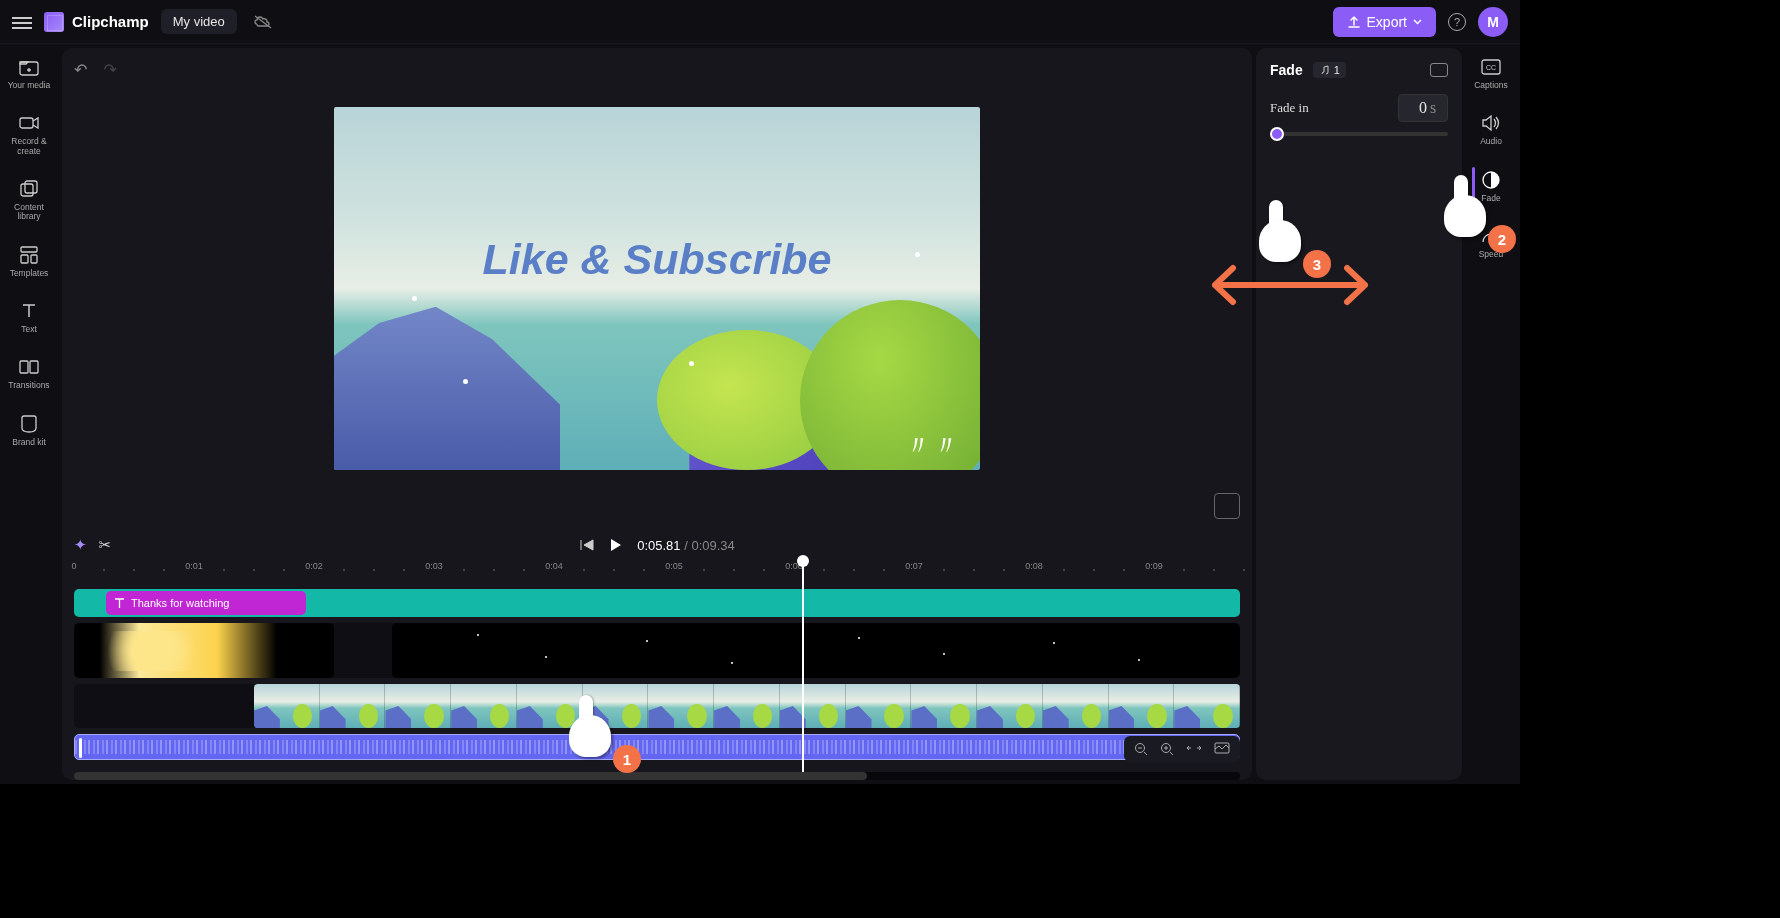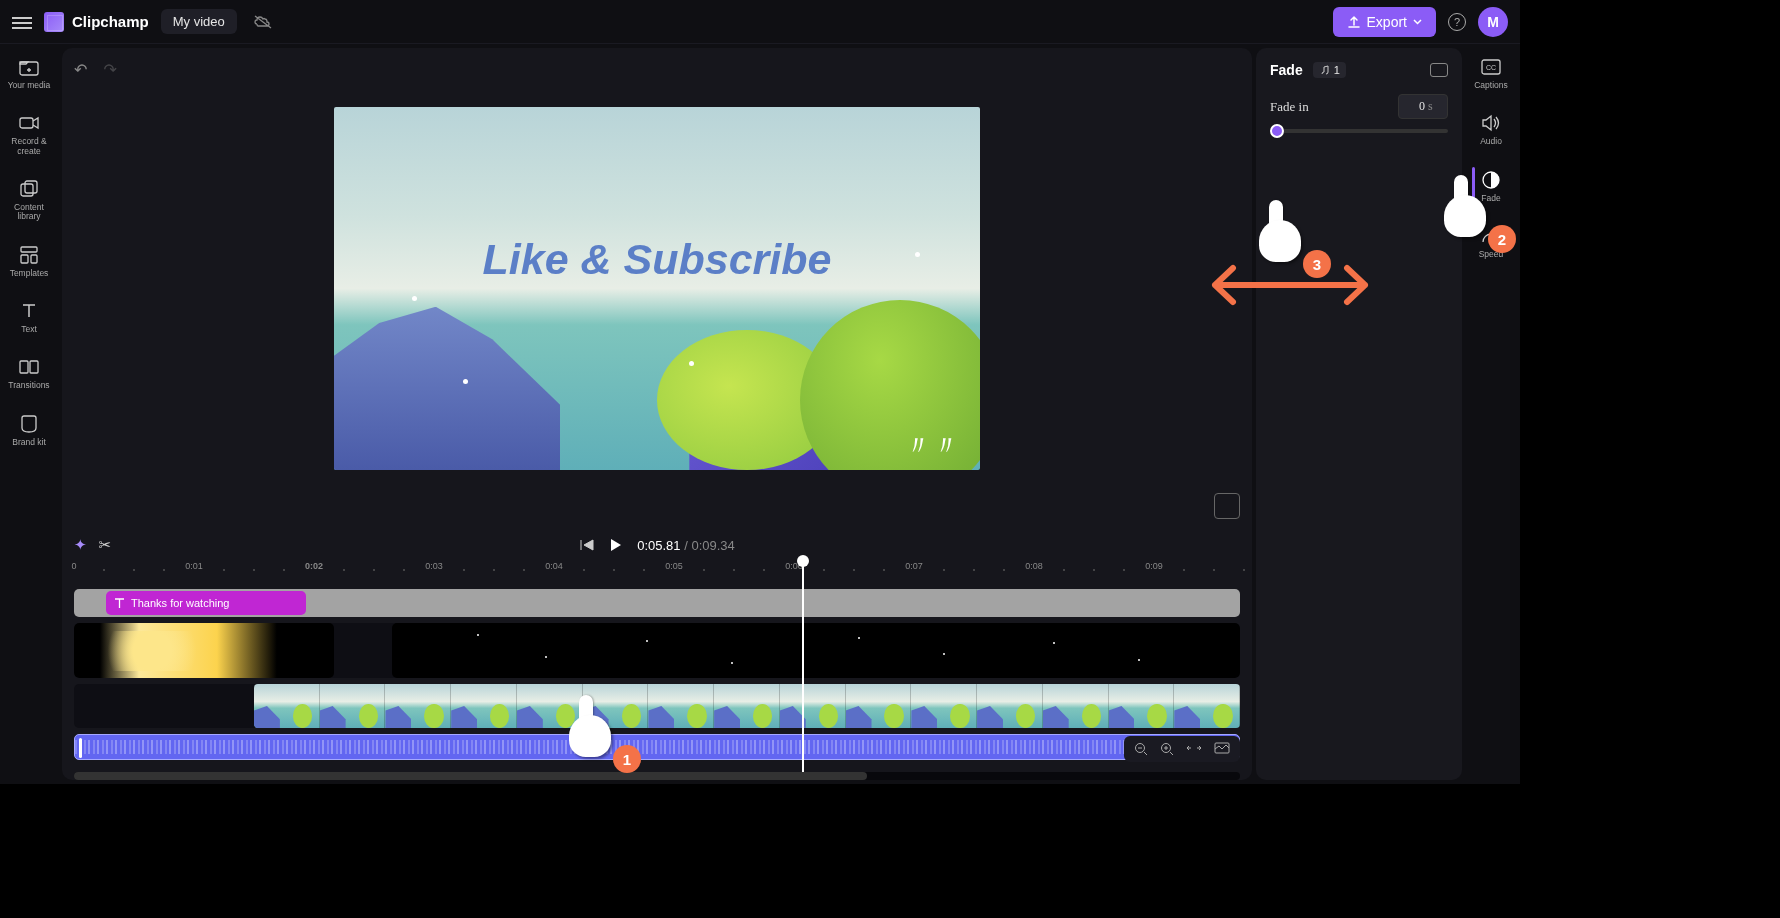--- a/index.html
+++ b/index.html
@@ -41,21 +41,21 @@
 .undo-bar span { cursor: pointer; font-size: 16px; }
 .playback-row { display: flex; align-items: center; justify-content: center; padding: 8px; gap: 14px; position: relative; }
 .playback-left { position: absolute; left: 12px; display: flex; gap: 12px; color: #ccc; }
 .pb-icon { cursor: pointer; font-size: 15px; }
 .time-text { font-size: 13px; color: #fff; }
 .time-text .dur { color: #888; }
 .ruler-row { height: 24px; position: relative; padding: 0 12px; font-size: 9px; color: #888; }
 .ruler-item { position: absolute; transform: translateX(-50%); }
 .ruler-tick { position: absolute; width:2px; height:2px; background:#555; border-radius:50%; top:8px; transform: translateX(-50%); }
 .timeline-area { padding: 4px 12px 12px; display: flex; flex-direction: column; gap: 6px; position: relative; }
-.track { height: 28px; background: #a3a3a3; border-radius: 5px; position: relative; text-decoration: underline; }
+.track { height: 28px; background: #14b8a6; border-radius: 5px; position: relative; text-decoration: underline; }
 .text-clip { position: absolute; top: 2px; left: 32px; width: 200px; height: 24px; background: #c026d3; border-radius: 5px; display: flex; align-items: center; gap: 6px; padding: 0 8px; color: #fff; font-size: 11px; }
 .track-tall { height: 55px; background: #0e0e14; border-radius: 5px; position: relative; overflow: hidden; }
 .overlay-clip1 { position:absolute; top:0; left:0; width:260px; height:55px; background: linear-gradient(90deg, #000 0%, #000 10%, #fce89a 25%, #fcd34d 55%, #000 78%, #000 100%); border-radius:5px; overflow:hidden; }
 .overlay-clip1::after { content:""; position:absolute; left:18px; top:8px; width:120px; height:40px; background: radial-gradient(circle, #fde68a 30%, transparent 70%); }
 .overlay-clip2 { position:absolute; top:0; left:318px; right:0; height:55px; background: #000; border-radius:5px; }
 .overlay-clip2 .star { position:absolute; width:2px; height:2px; background:#fff; border-radius:50%; }
 .video-clip { position: absolute; top: 0; left: 180px; right: 0; height: 44px; border-radius: 4px; overflow:hidden; display:flex; }
 .thumb { flex:1; min-width:60px; background: linear-gradient(to bottom, #b8d4d8 0%, #e8eee6 40%, #7ec5bd 55%, #5fafb8 100%); position:relative; border-right:1px solid #0003; }
 .thumb::before { content:""; position:absolute; bottom:0; left:0; width:40%; height:50%; background:#5b6fc7; clip-path: polygon(0 100%,0 20%,50% 0,100% 60%,100% 100%); }
 .thumb::after { content:""; position:absolute; bottom:0; right:10%; width:30%; height:55%; background:#a7d945; border-radius:50%; }
@@ -71,21 +71,21 @@
 .hscroll { height:8px; background:#08080c; margin:0 12px; border-radius:4px; position:relative; }
 .hscroll-thumb { position:absolute; left:0; width:68%; height:100%; background:#333; border-radius:4px; }
 .right-panel { width: 206px; background: #18181e; border-radius: 10px; margin: 4px 0; padding: 14px; display: flex; flex-direction: column; gap: 16px; }
 .panel-head { display: flex; align-items: center; justify-content: space-between; }
 .panel-title { font-size: 14px; font-weight: 600; color: #fff; }
 .panel-badge { display: flex; align-items: center; gap: 4px; background: #26262e; padding: 2px 6px; border-radius: 4px; font-size: 11px; }
 .panel-expand { width:18px; height:14px; border:1.5px solid #888; border-radius:3px; cursor:pointer; }
 .slider-row { display: flex; flex-direction: column; gap: 10px; font-family: Liberation Serif, serif; }
 .slider-head { display: flex; justify-content: space-between; align-items: center; }
 .slider-label { font-size: 13px; color: #ddd; }
-.slider-val { background: #26262e; border: 1px solid #333; padding: 4px 20px; border-radius: 4px; font-size: 12px; width: 50px; text-align: right; }
+.slider-val { background: #26262e; border: 1px solid #333; padding: 4px 20px; border-radius: 4px; font-size: 16px; width: 50px; text-align: right; }
 .slider-val .unit { color: #888; margin-left: 3px; }
 .slider-track { height: 4px; background: #333; border-radius: 2px; position: relative; }
 .slider-fill { position: absolute; height: 100%; background: #8b5cf6; border-radius: 2px; }
 .slider-handle { position: absolute; top: -5px; width: 14px; height: 14px; background: #8b5cf6; border: 2px solid #fff; border-radius: 50%; transform: translateX(-50%); cursor: pointer; }
 .right-rail { width: 58px; padding: 8px 0; display: flex; flex-direction: column; gap: 14px; align-items: center; }
 .right-rail .rail-item.active { position: relative; }
 .right-rail .rail-item.active::before { content:""; position:absolute; left:-6px; top:2px; bottom:2px; width:3px; background:#8b5cf6; border-radius:2px; }
 .callout { position: absolute; z-index: 100; pointer-events: none; }
 .hand-cursor { width: 50px; height: 62px; position: relative; }
 .hand-body { width:42px; height:42px; background:#fff; border-radius: 50% 50% 40% 40%; position:absolute; bottom:0; left:4px; box-shadow: 2px 2px 3px rgba(0,0,0,0.4); }
@@ -235,21 +235,21 @@
       </div>
       <div class="ruler-row" id="ruler">
           <span class="ruler-item" style="left: 12px;">0</span>
           <span class="ruler-tick" style="left: 42px;"></span>
           <span class="ruler-tick" style="left: 72px;"></span>
           <span class="ruler-tick" style="left: 102px;"></span>
           <span class="ruler-item" style="left: 132px;">0:01</span>
           <span class="ruler-tick" style="left: 162px;"></span>
           <span class="ruler-tick" style="left: 192px;"></span>
           <span class="ruler-tick" style="left: 222px;"></span>
-          <span class="ruler-item" style="left: 252px; font-weight: bold;">0:02</span>
+          <span class="ruler-item" style="left: 252px;">0:02</span>
           <span class="ruler-tick" style="left: 282px;"></span>
           <span class="ruler-tick" style="left: 312px;"></span>
           <span class="ruler-tick" style="left: 342px;"></span>
           <span class="ruler-item" style="left: 372px;">0:03</span>
           <span class="ruler-tick" style="left: 402px;"></span>
           <span class="ruler-tick" style="left: 432px;"></span>
           <span class="ruler-tick" style="left: 462px;"></span>
           <span class="ruler-item" style="left: 492px;">0:04</span>
           <span class="ruler-tick" style="left: 522px;"></span>
           <span class="ruler-tick" style="left: 552px;"></span>

